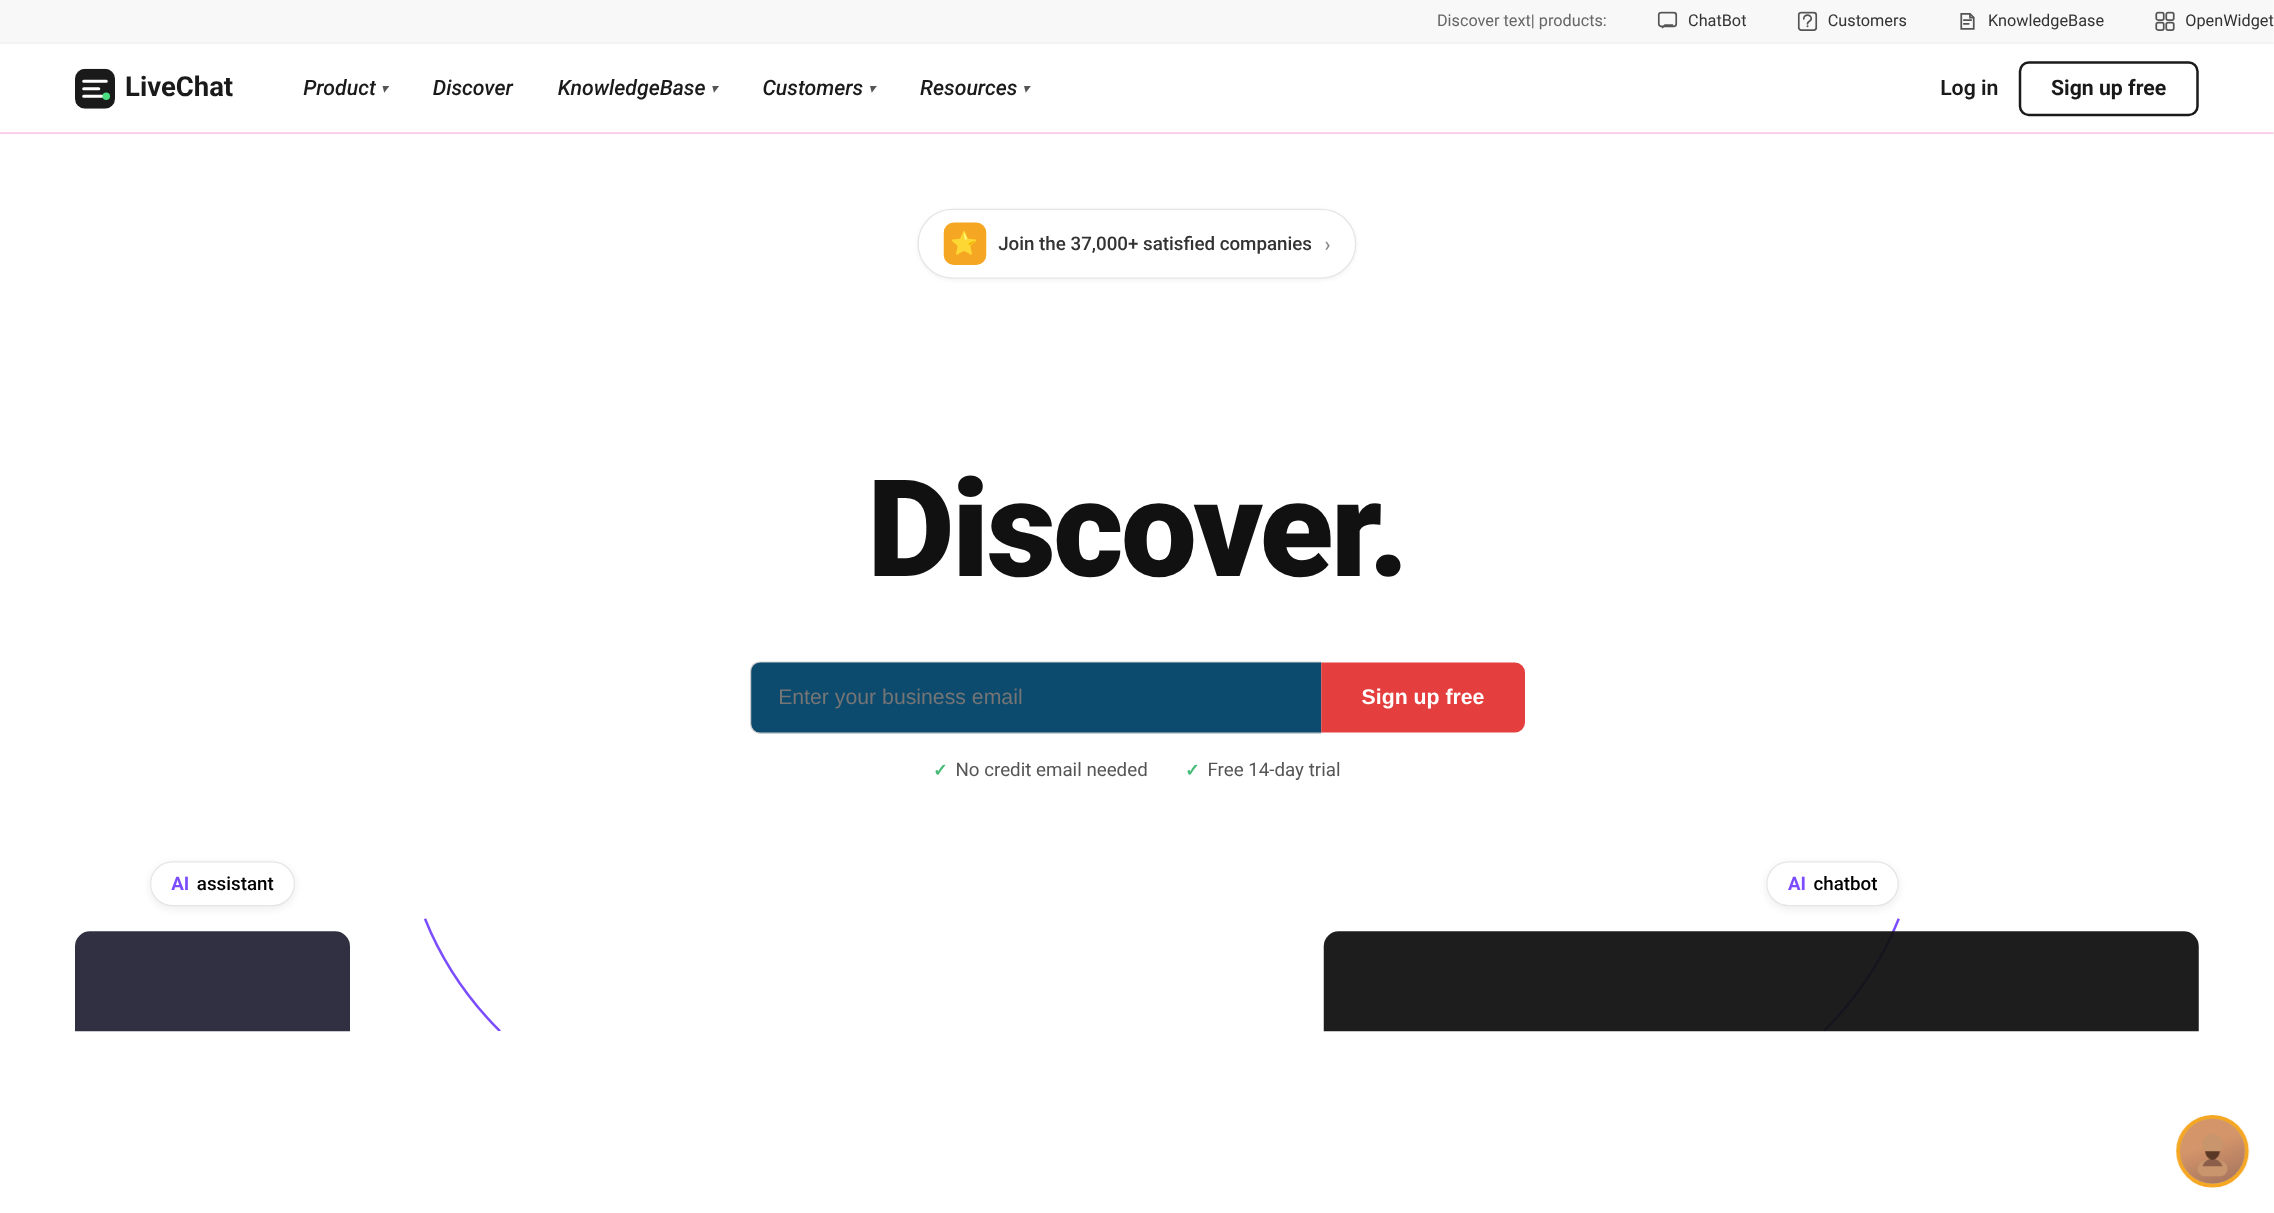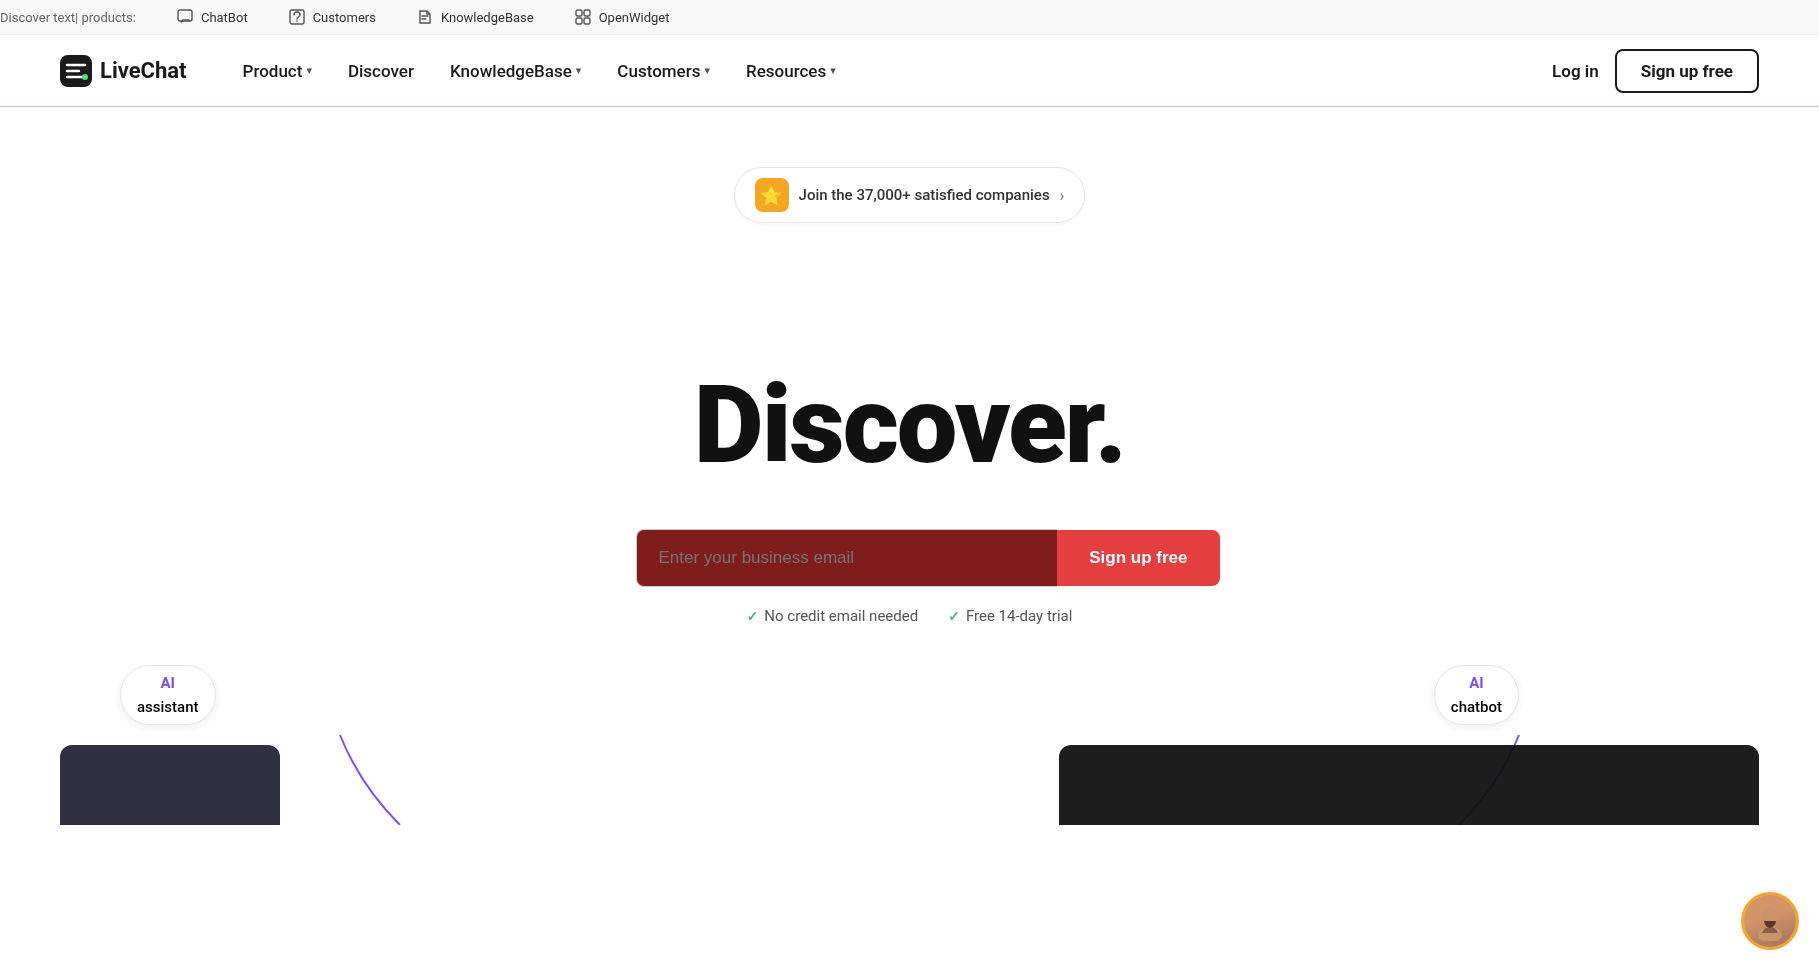--- a/index.html
+++ b/index.html
@@ -15,21 +15,21 @@
       min-height: 970px;
       overflow-x: hidden;
     }
 
     
     .top-bar {
       background: #f8f8f8;
       border-bottom: 1px solid #eee;
       display: flex;
       align-items: center;
-      justify-content: flex-start;
+      justify-content: flex-end;
       gap: 40px;
       padding: 8px 0;
       font-size: 13px;
       color: #444;
     }
 
     .top-bar-discover {
       color: #666;
       font-size: 13px;
     }
@@ -95,20 +95,21 @@
       display: flex;
       align-items: center;
       gap: 4px;
       padding: 8px 16px;
       font-size: 17px;
       font-weight: 500;
       color: #1a1a1a;
       cursor: pointer;
       border-radius: 6px;
       text-decoration: none;
+      font-style: italic;
     }
 
     .chevron-down {
       font-size: 11px;
       color: #555;
     }
 
     .header-right {
       display: flex;
       align-items: center;
@@ -196,22 +197,21 @@
 
     .hero-email-input {
       flex: 1;
       padding: 18px 22px;
       font-size: 17px;
       border: 1.5px solid #ccc;
       border-right: none;
       border-radius: 8px 0 0 8px;
       outline: none;
       color: #999;
-      background: #7f1d1d;
-      margin-left: 36px;
+      background: #0c4a6e;
     }
 
     .hero-signup-btn {
       padding: 18px 32px;
       font-size: 17px;
       font-weight: 700;
       color: #fff;
       background: #e53e3e;
       border: none;
       border-radius: 0 8px 8px 0;
@@ -245,31 +245,30 @@
       justify-content: space-between;
       align-items: flex-end;
       padding: 40px 80px 0;
       position: relative;
       height: 160px;
       overflow: hidden;
     }
 
     .ai-badge {
       display: inline-flex;
-      align-items: center;
+      align-items: flex-end;
       gap: 6px;
       background: #fff;
       border: 1px solid #e5e5e5;
       border-radius: 50px;
       padding: 8px 16px;
       font-size: 15px;
       font-weight: 500;
       box-shadow: 0 2px 8px rgba(0,0,0,0.08);
       margin-bottom: 20px;
-      flex-direction: column;
     }
 
     .ai-text {
       font-weight: 700;
       color: #7c4dff;
       font-size: 15px;
     }
 
     .ai-badge-left {
       position: absolute;

